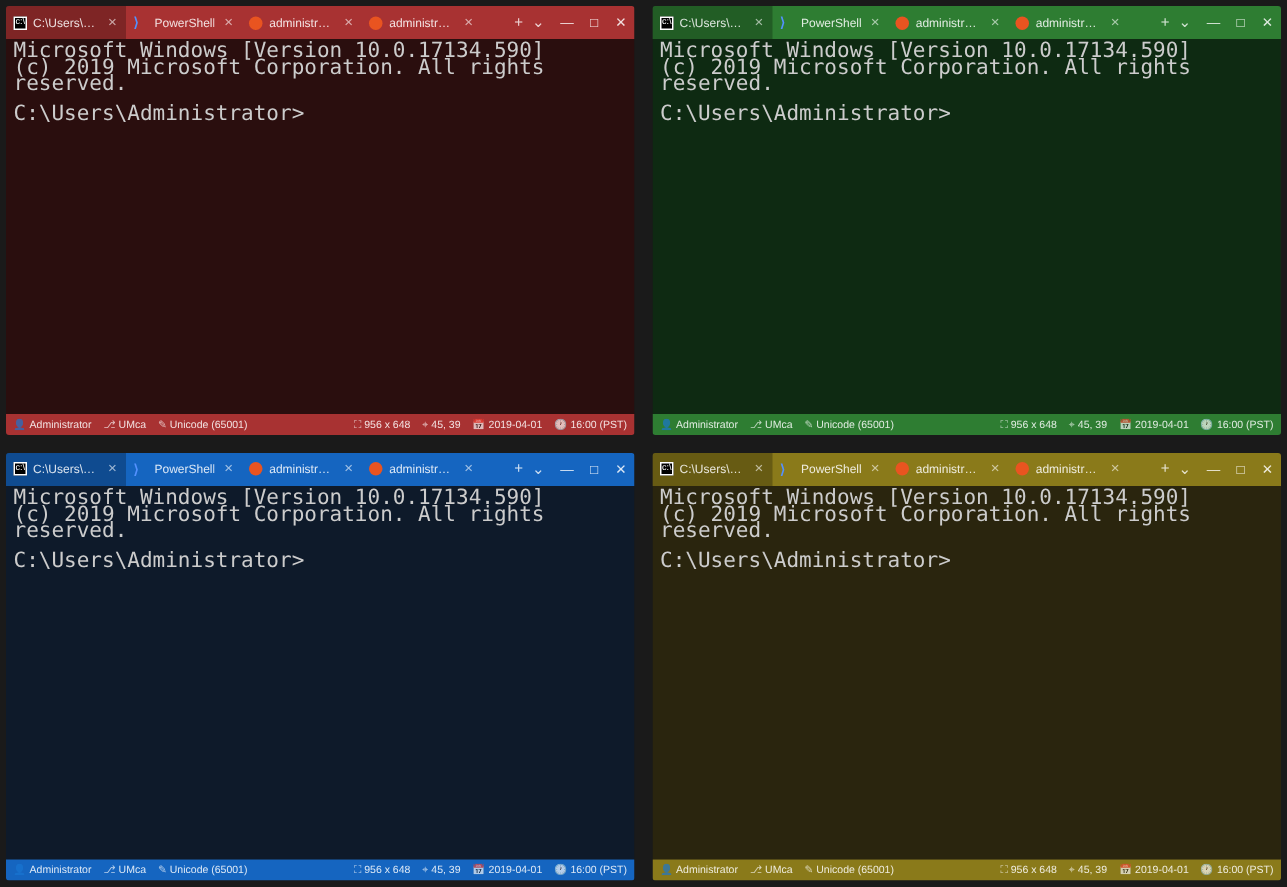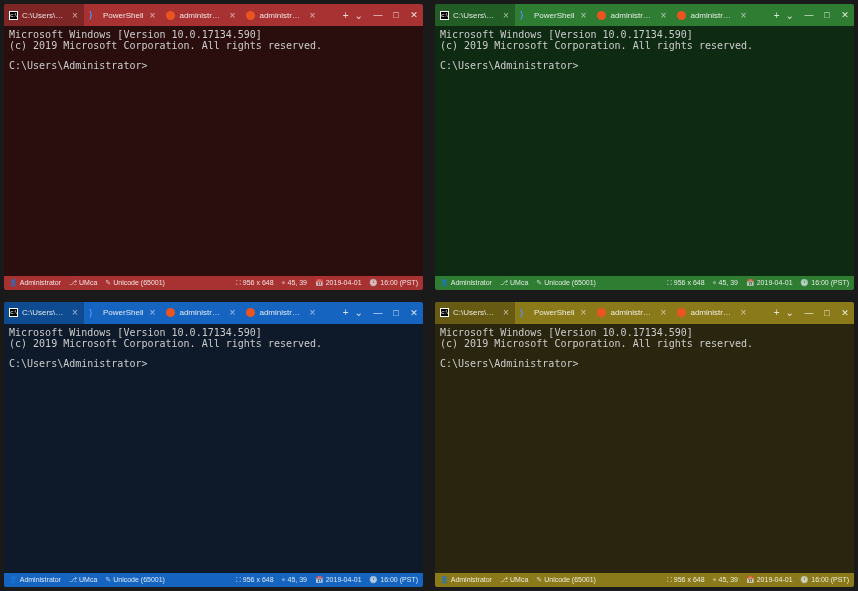--- a/index.html
+++ b/index.html
@@ -74,21 +74,21 @@
   width: 18px; height: 22px;
   display: flex; align-items: center; justify-content: center;
   font-size: 9px; color: rgba(255,255,255,0.85);
   cursor: pointer;
 }
 .body {
   flex: 1;
   background: #0c0c0c;
   padding: 3px 5px;
   font-family: Consolas, monospace;
-  font-size: 10px;
+  font-size: 14px;
   line-height: 11px;
   color: #cccccc;
 }
 .statusbar {
   height: 14px;
   display: flex;
   align-items: center;
   font-size: 7px;
   color: rgba(255,255,255,0.85);
   padding: 0 5px;

